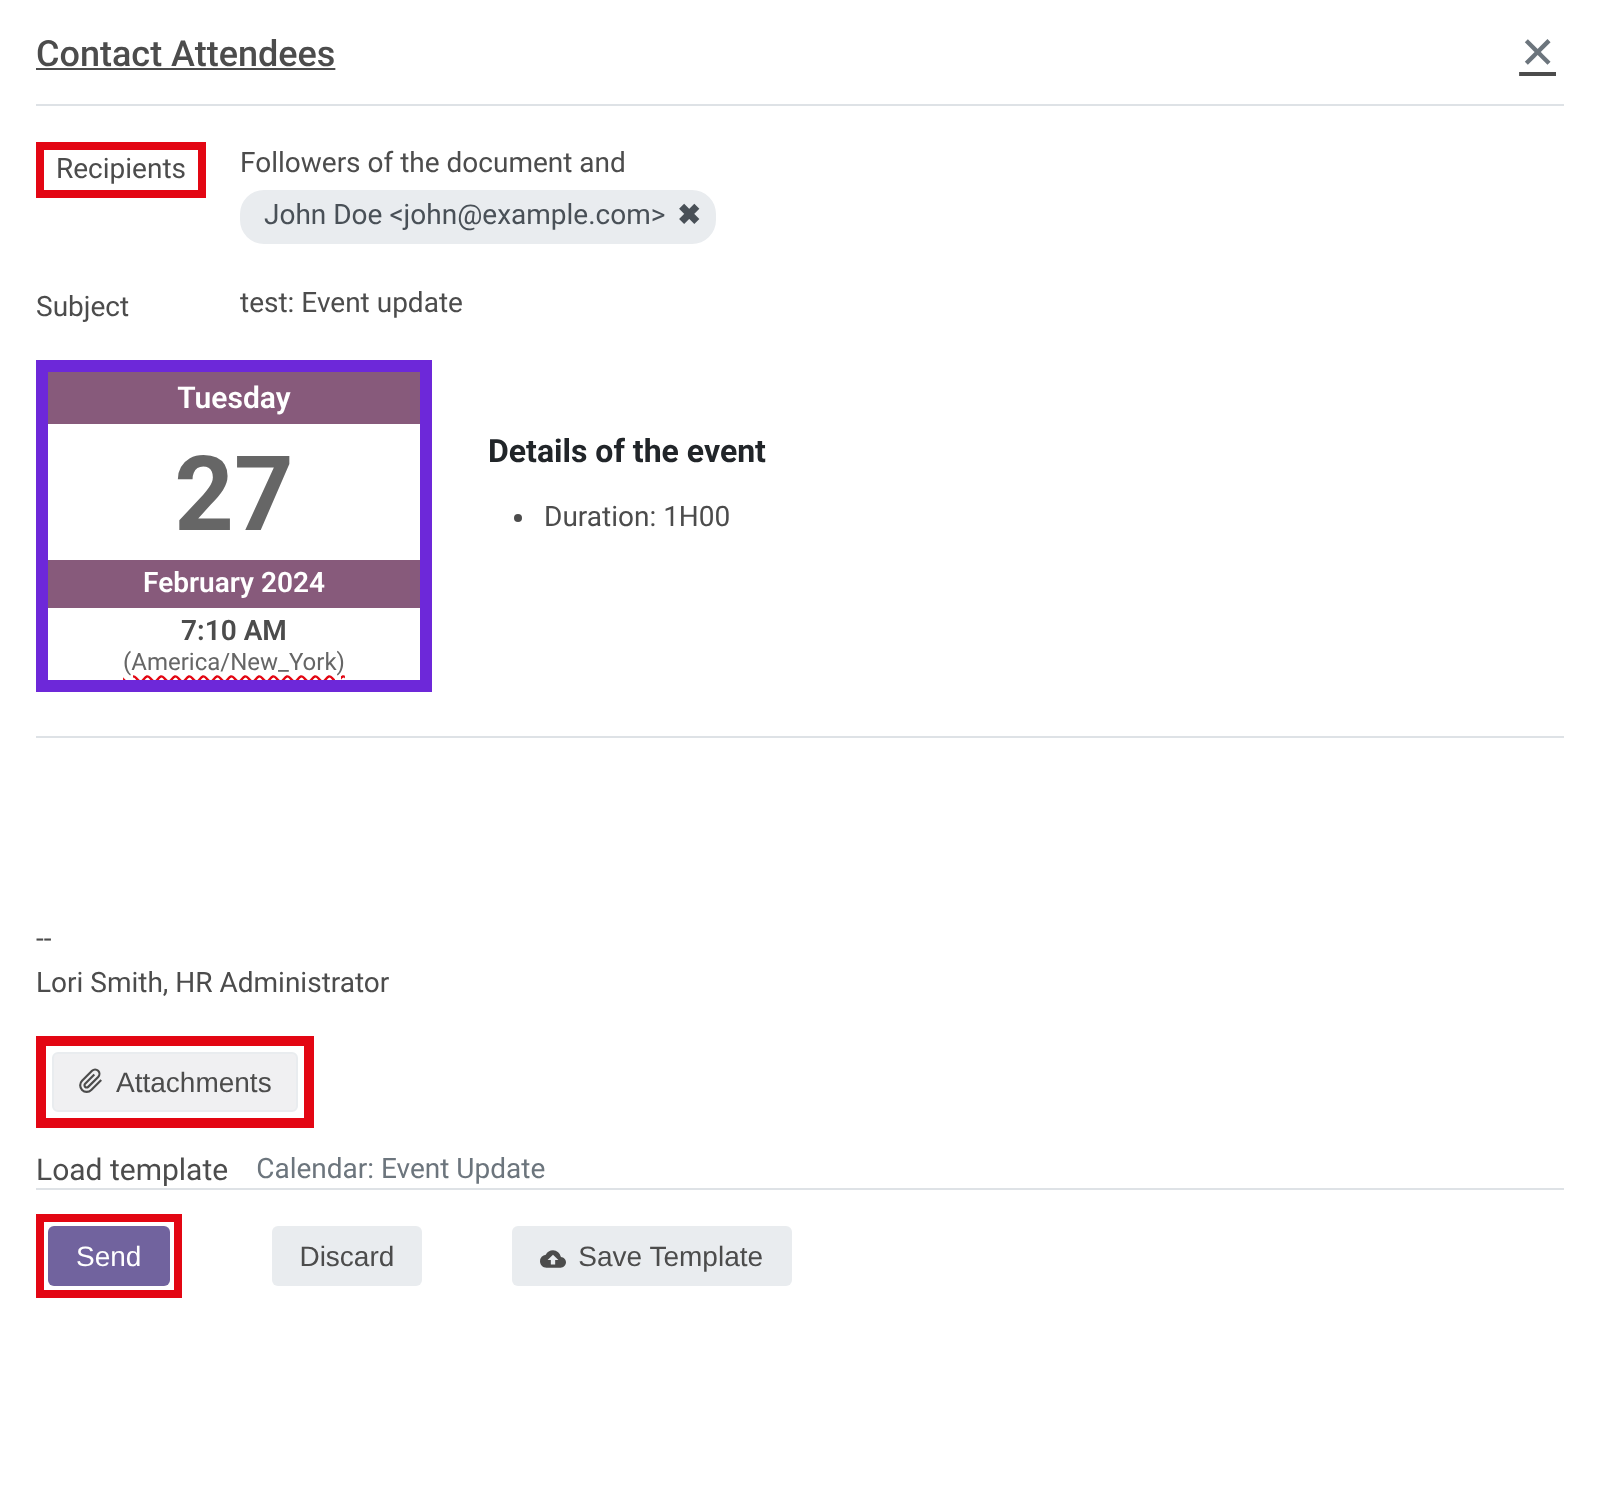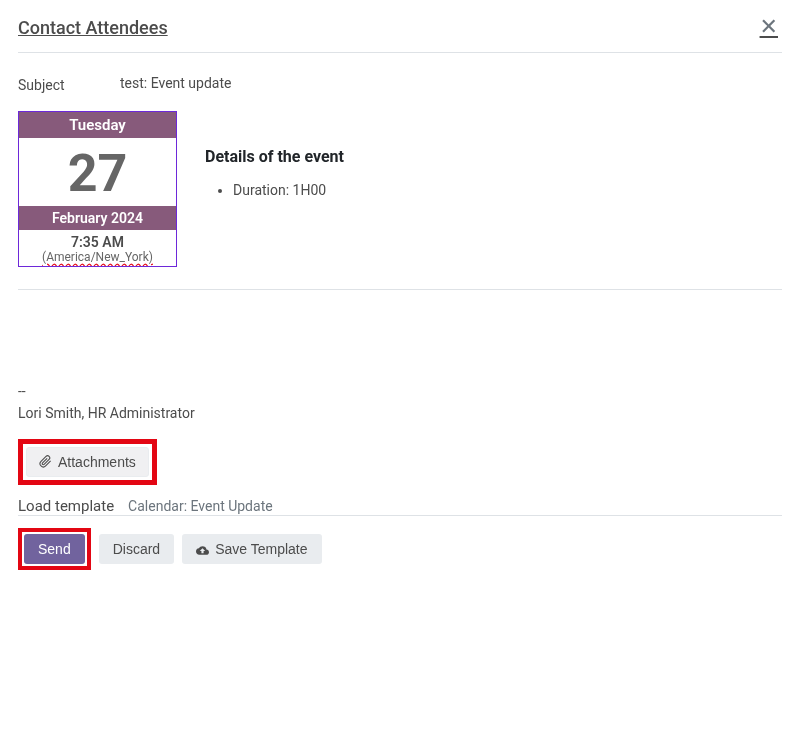--- a/index.html
+++ b/index.html
@@ -91,22 +91,22 @@
       display: inline-block;
       margin-top: 14px;
     }
     .event-area {
       display: flex;
       gap: 28px;
       margin-top: 18px;
       margin-bottom: 8px;
     }
     .date-card {
-      width: 159px;
-      border: 1px solid #6d28d9;
+      width: 198px;
+      border: 6px solid #6d28d9;
       text-align: center;
       overflow: hidden;
     }
     .date-dayname {
       background: #875a7b;
       color: #fff;
       font-weight: 600;
       font-size: 15px;
       padding: 4px 0;
     }
@@ -207,20 +207,21 @@
       border-radius: 3px;
     }
     .btn-primary {
       background: #71639e;
       color: #fff;
       font-weight: 500;
     }
     .btn-secondary {
       background: #e9ecef;
       color: #4c4c4c;
+      margin-left: 37px;
     }
     .icon-svg {
       width: 13px;
       height: 13px;
       flex-shrink: 0;
     }
     .recipients-label-wrap {
       width: 102px;
       flex-shrink: 0;
     }
@@ -230,32 +231,46 @@
 
 <div class="modal">
 
   <div class="modal-header">
     <div class="modal-title">Contact Attendees</div>
     <button class="close-btn">
       <span>✕</span>
     </button>
   </div>
 
+  <div class="form-row" style="padding-top:18px;">
+    <div class="recipients-label-wrap">
+      <span class="highlight">
+        <span class="form-label" style="width:auto;">Recipients</span>
+      </span>
+    </div>
+    <div class="form-value recipients-value">
+      <span>Followers of the document and</span><br>
+      <span class="recipient-chip">
+        <span>John Doe &lt;john@example.com&gt;</span>
+        <span class="chip-remove">✖</span>
+      </span>
+    </div>
+  </div>
 
   <div class="form-row" style="padding-top:22px;">
     <div class="form-label">Subject</div>
     <div class="form-value">test: Event update</div>
   </div>
 
   <div class="event-area">
     <div class="date-card">
       <div class="date-dayname">Tuesday</div>
       <div class="date-daynum">27</div>
       <div class="date-monthyear">February 2024</div>
-      <div class="date-time">7:35 AM</div>
+      <div class="date-time">7:10 AM</div>
       <div class="date-tz">(America/New_York)</div>
     </div>
     <div class="event-details">
       <div class="event-details-title">Details of the event</div>
       <ul>
         <li>
           <span>Duration: </span><span>1H00</span>
         </li>
       </ul>
     </div>

